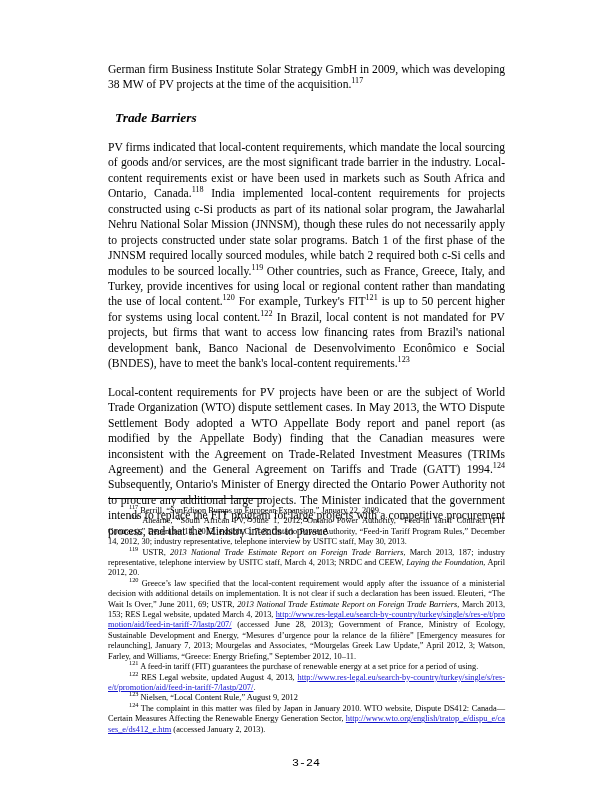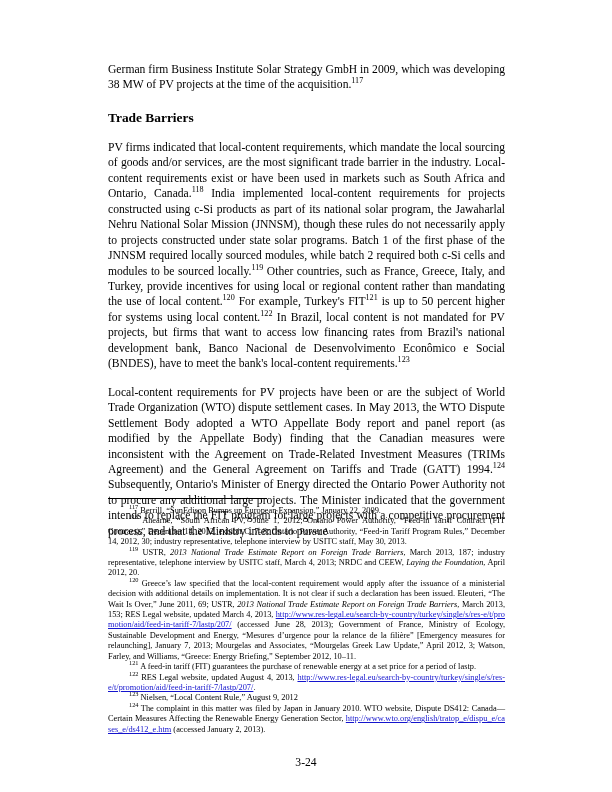--- a/index.html
+++ b/index.html
@@ -29,22 +29,23 @@
     text-justify: inter-word;
     margin: 0 0 13px 0;
     text-indent: 0;
     hyphens: none;
   }
   p.body.cont {
     margin-bottom: 16px;
   }
   h2.section-head {
     font-size: 13.4px;
+    font-style: italic;
     font-weight: bold;
-    margin: 17px 0 14px 0;
+    margin: 17px 0 14px 7px;
     line-height: 16px;
   }
   sup {
     font-size: 0.70em;
     vertical-align: super;
     line-height: 0;
   }
   .fn-rule {
     position: absolute;
     left: 108px;
@@ -78,21 +79,21 @@
     text-decoration: underline;
     word-break: break-all;
   }
   .pageno {
     position: absolute;
     left: 0;
     top: 756px;
     width: 612px;
     text-align: center;
     font-size: 11.6px;
-    font-family: Liberation Serif, serif;
+    font-family: Liberation Mono, monospace;
   }
 </style>
 </head>
 <body>
 
 <div class="page">
 
   <div class="content">
 
     <p class="body"><span>German firm Business Institute Solar Strategy GmbH in 2009, which was developing 38 MW of PV projects at the time of the acquisition.</span><sup>117</sup></p>
@@ -105,21 +106,21 @@
 
   </div>
 
   <div class="fn-rule"></div>
 
   <div class="footnotes" id="footnotes-container">
       <p class="fn"><span class="num">117</span><span> Berrill, “SunEdison Bumps up European Expansion,” January 22, 2009.</span></p>
       <p class="fn"><span class="num">118</span><span> Ahearne, “South African PV,” June 1, 2012; Ontario Power Authority, “Feed-in Tariff Contract (FIT Contract),” December 14, 2012, exhibit C, 7–8; Ontario Power Authority, “Feed-in Tariff Program Rules,” December 14, 2012, 30; industry representative, telephone interview by USITC staff, May 30, 2013.</span></p>
       <p class="fn"><span class="num">119</span><span> USTR, </span><i>2013 National Trade Estimate Report on Foreign Trade Barriers</i><span>, March 2013, 187; industry representative, telephone interview by USITC staff, March 4, 2013; NRDC and CEEW, </span><i>Laying the Foundation</i><span>, April 2012, 20.</span></p>
       <p class="fn"><span class="num">120</span><span> Greece’s law specified that the local-content requirement would apply after the issuance of a ministerial decision with additional details on implementation. It is not clear if such a declaration has been issued. Eleuteri, “The Wait Is Over,” June 2011, 69; USTR, </span><i>2013 National Trade Estimate Report on Foreign Trade Barriers</i><span>, March 2013, 153; RES Legal website, updated March 4, 2013, </span><a class="link" href="#" style="color: rgb(20, 20, 205);">http://www.res-legal.eu/search-by-country/turkey/single/s/res-e/t/promotion/aid/feed-in-tariff-7/lastp/207/</a><span> (accessed June 28, 2013); Government of France, Ministry of Ecology, Sustainable Development and Energy, “Mesures d’urgence pour la relance de la filière” [Emergency measures for relaunching], January 7, 2013; Mourgelas and Associates, “Mourgelas Greek Law Update,” April 2012, 3; Watson, Farley, and Williams, “Greece: Energy Briefing,” September 2012, 10–11.</span></p>
-      <p class="fn"><span class="num">121</span><span> A feed-in tariff (FIT) guarantees the purchase of renewable energy at a set price for a period of lastp.</span></p>
+      <p class="fn"><span class="num">121</span><span> A feed-in tariff (FIT) guarantees the purchase of renewable energy at a set price for a period of using.</span></p>
       <p class="fn"><span class="num">122</span><span> RES Legal website, updated August 4, 2013, </span><a class="link" href="#" style="color: rgb(20, 20, 205);">http://www.res-legal.eu/search-by-country/turkey/single/s/res-e/t/promotion/aid/feed-in-tariff-7/lastp/207/</a><span>.</span></p>
       <p class="fn"><span class="num">123</span><span> Nielsen, “Local Content Rule,” August 9, 2012</span></p>
       <p class="fn"><span class="num">124</span><span> The complaint in this matter was filed by Japan in January 2010. WTO website, Dispute DS412: Canada—Certain Measures Affecting the Renewable Energy Generation Sector, </span><a class="link" href="#" style="color: rgb(20, 20, 205);">http://www.wto.org/english/tratop_e/dispu_e/cases_e/ds412_e.htm</a><span> (accessed January 2, 2013).</span></p>
     </div>
 
   <div class="pageno">3-24</div>
 
 </div>
 
 </body></html>

